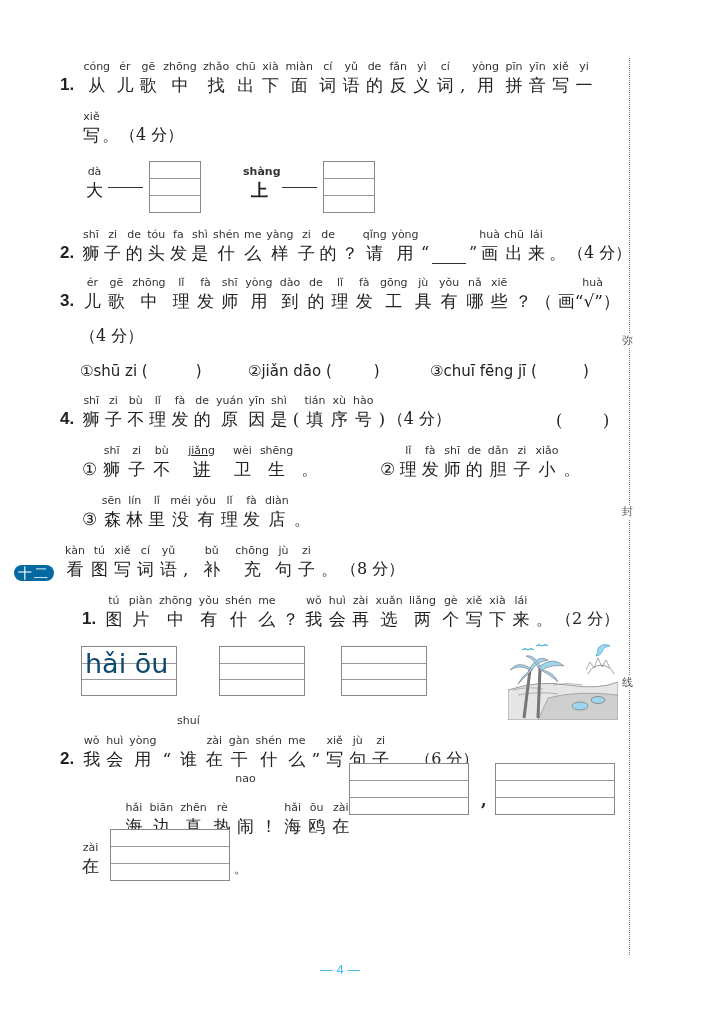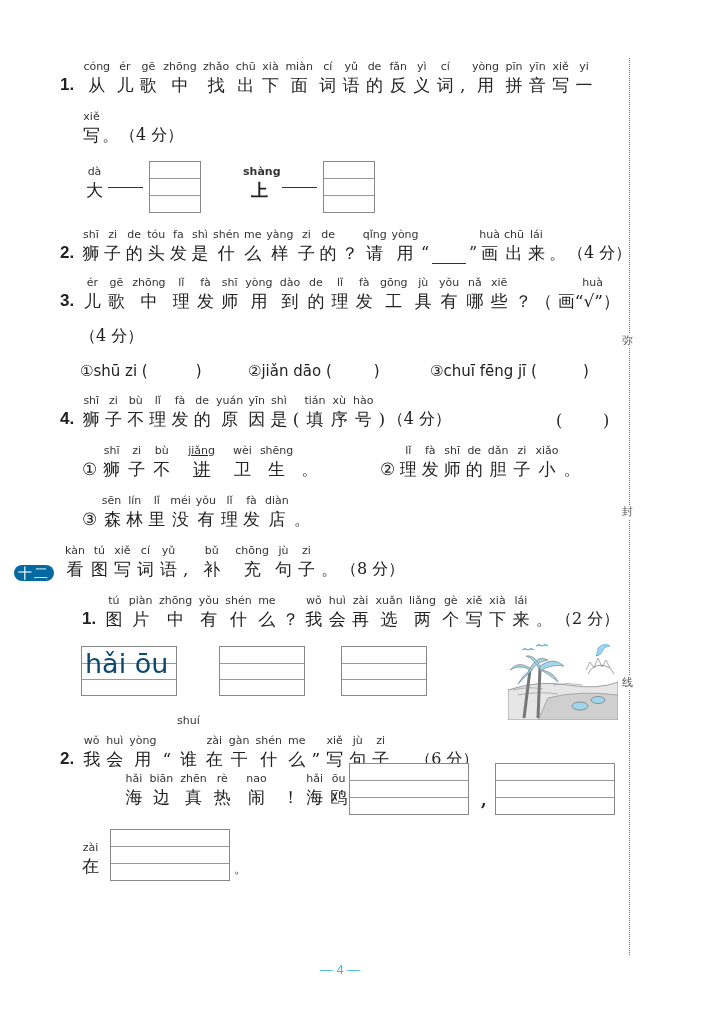--- a/index.html
+++ b/index.html
@@ -706,21 +706,21 @@
       <span class="hz">边</span>
     </span>
     <span class="cell" style="margin: 0px 3.5px;">
       <span class="py">zhēn</span>
       <span class="hz">真</span>
     </span>
     <span class="cell" style="margin: 0px 3.5px;">
       <span class="py">rè</span>
       <span class="hz">热</span>
     </span>
-    <span class="cell" style="margin: 0px 12px;">
+    <span class="cell" style="margin: 0px 1px; gap: 29px;">
       <span class="py">nao</span>
       <span class="hz">闹</span>
     </span>
     <span class="cell" style="margin: 0px 3.5px;">
       <span class="py"></span>
       <span class="hz">！</span>
     </span>
     <span class="cell" style="margin: 0px 3.5px;">
       <span class="py">hǎi</span>
       <span class="hz">海</span>

